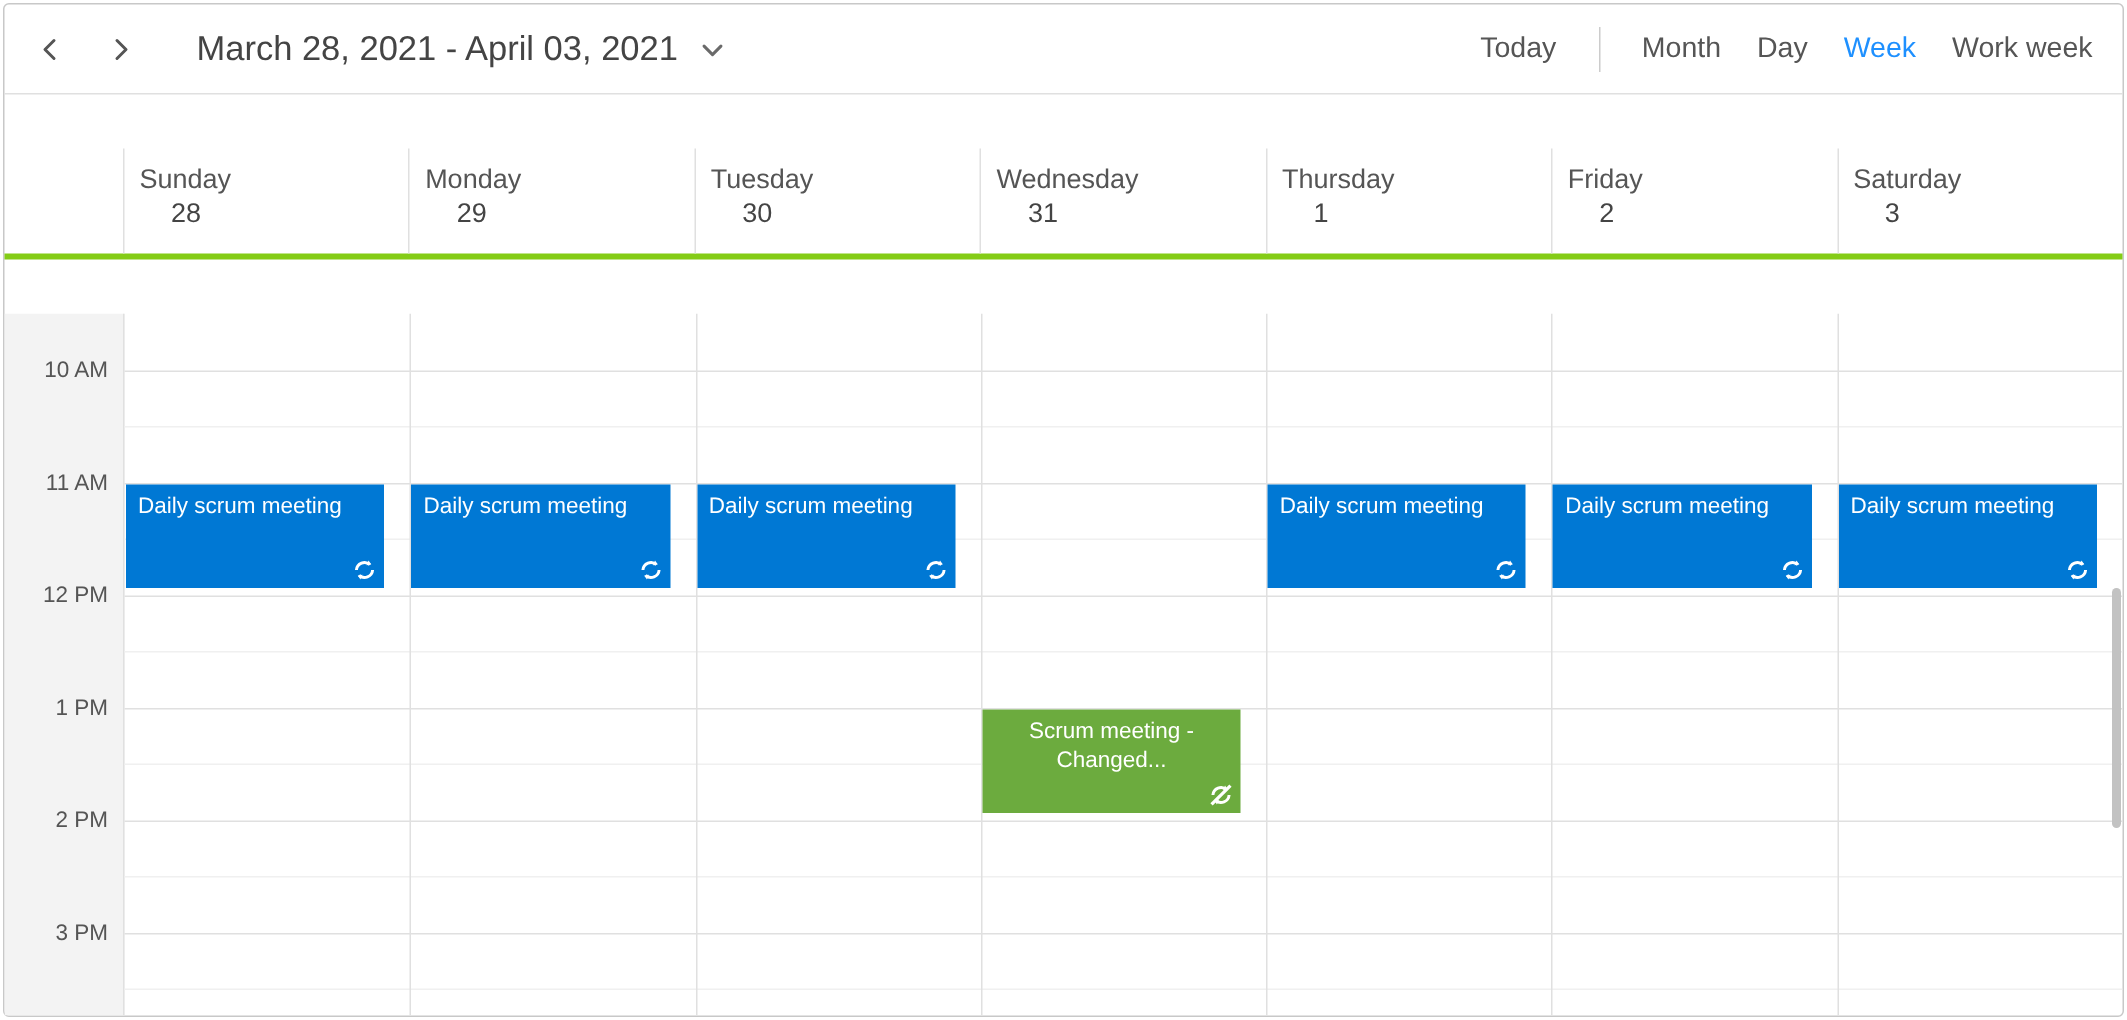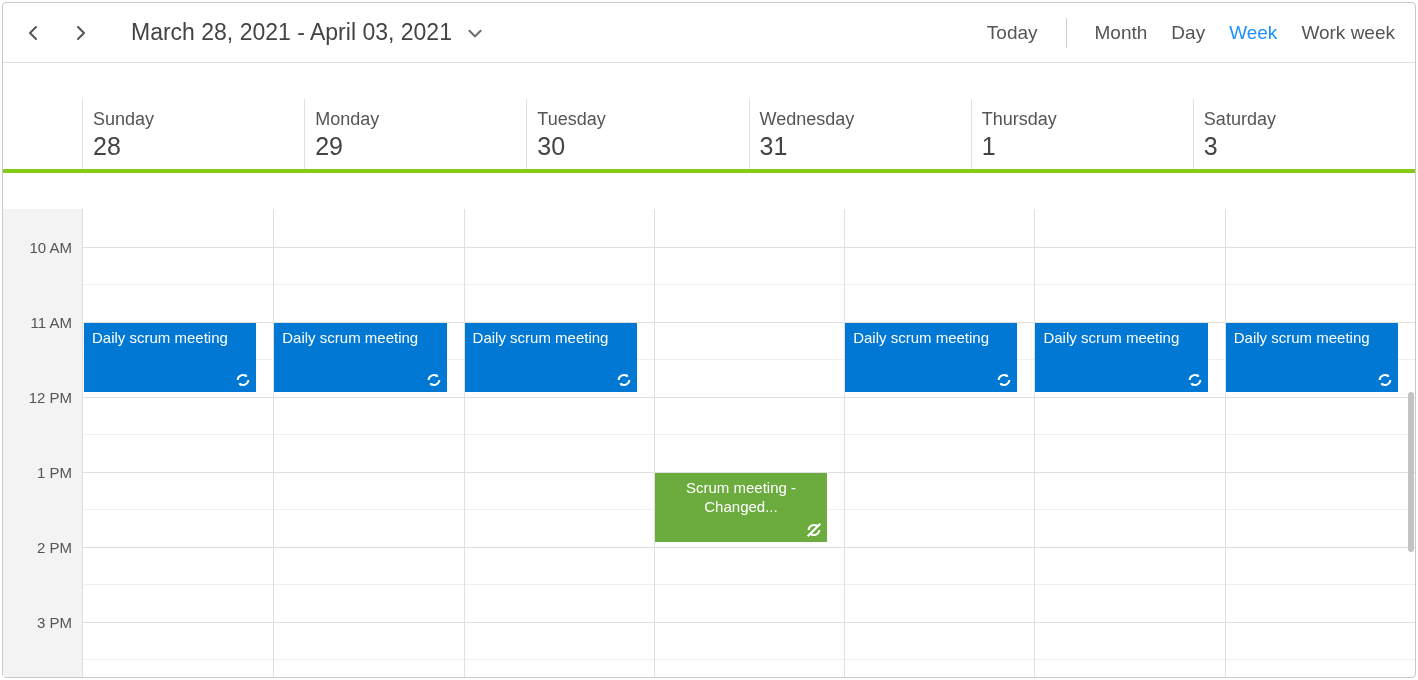--- a/index.html
+++ b/index.html
@@ -74,21 +74,21 @@
     width: 80px;
     border-right: 1px solid #e0e0e0;
   }
   .day-head {
     flex: 1;
     border-right: 1px solid #e0e0e0;
     padding: 10px 10px 0 10px;
   }
   .day-head:last-child { border-right: none; }
   .day-name { font-size: 18px; color: #555; }
-  .day-num { font-size: 25px; color: #444; margin-top: 2px; }
+  .day-num { font-size: 18px; color: #444; margin-top: 2px; margin-left: 21px; }
   
   .grid-body {
     position: relative;
     flex: 1;
     overflow: hidden;
   }
   .time-gutter {
     position: absolute;
     left: 0; top: 0; bottom: 0;
     width: 80px;
@@ -191,20 +191,24 @@
       <div class="day-name">Tuesday</div>
       <div class="day-num">30</div>
     </div>
     <div class="day-head">
       <div class="day-name">Wednesday</div>
       <div class="day-num">31</div>
     </div>
     <div class="day-head">
       <div class="day-name">Thursday</div>
       <div class="day-num">1</div>
+    </div>
+    <div class="day-head">
+      <div class="day-name">Friday</div>
+      <div class="day-num">2</div>
     </div>
     <div class="day-head">
       <div class="day-name">Saturday</div>
       <div class="day-num">3</div>
     </div>
   </div>
 
   <div class="grid-body" id="grid-body">
     <div class="time-gutter" id="time-gutter">
         <div class="time-label" style="top: 37.5px;">10 AM</div>

